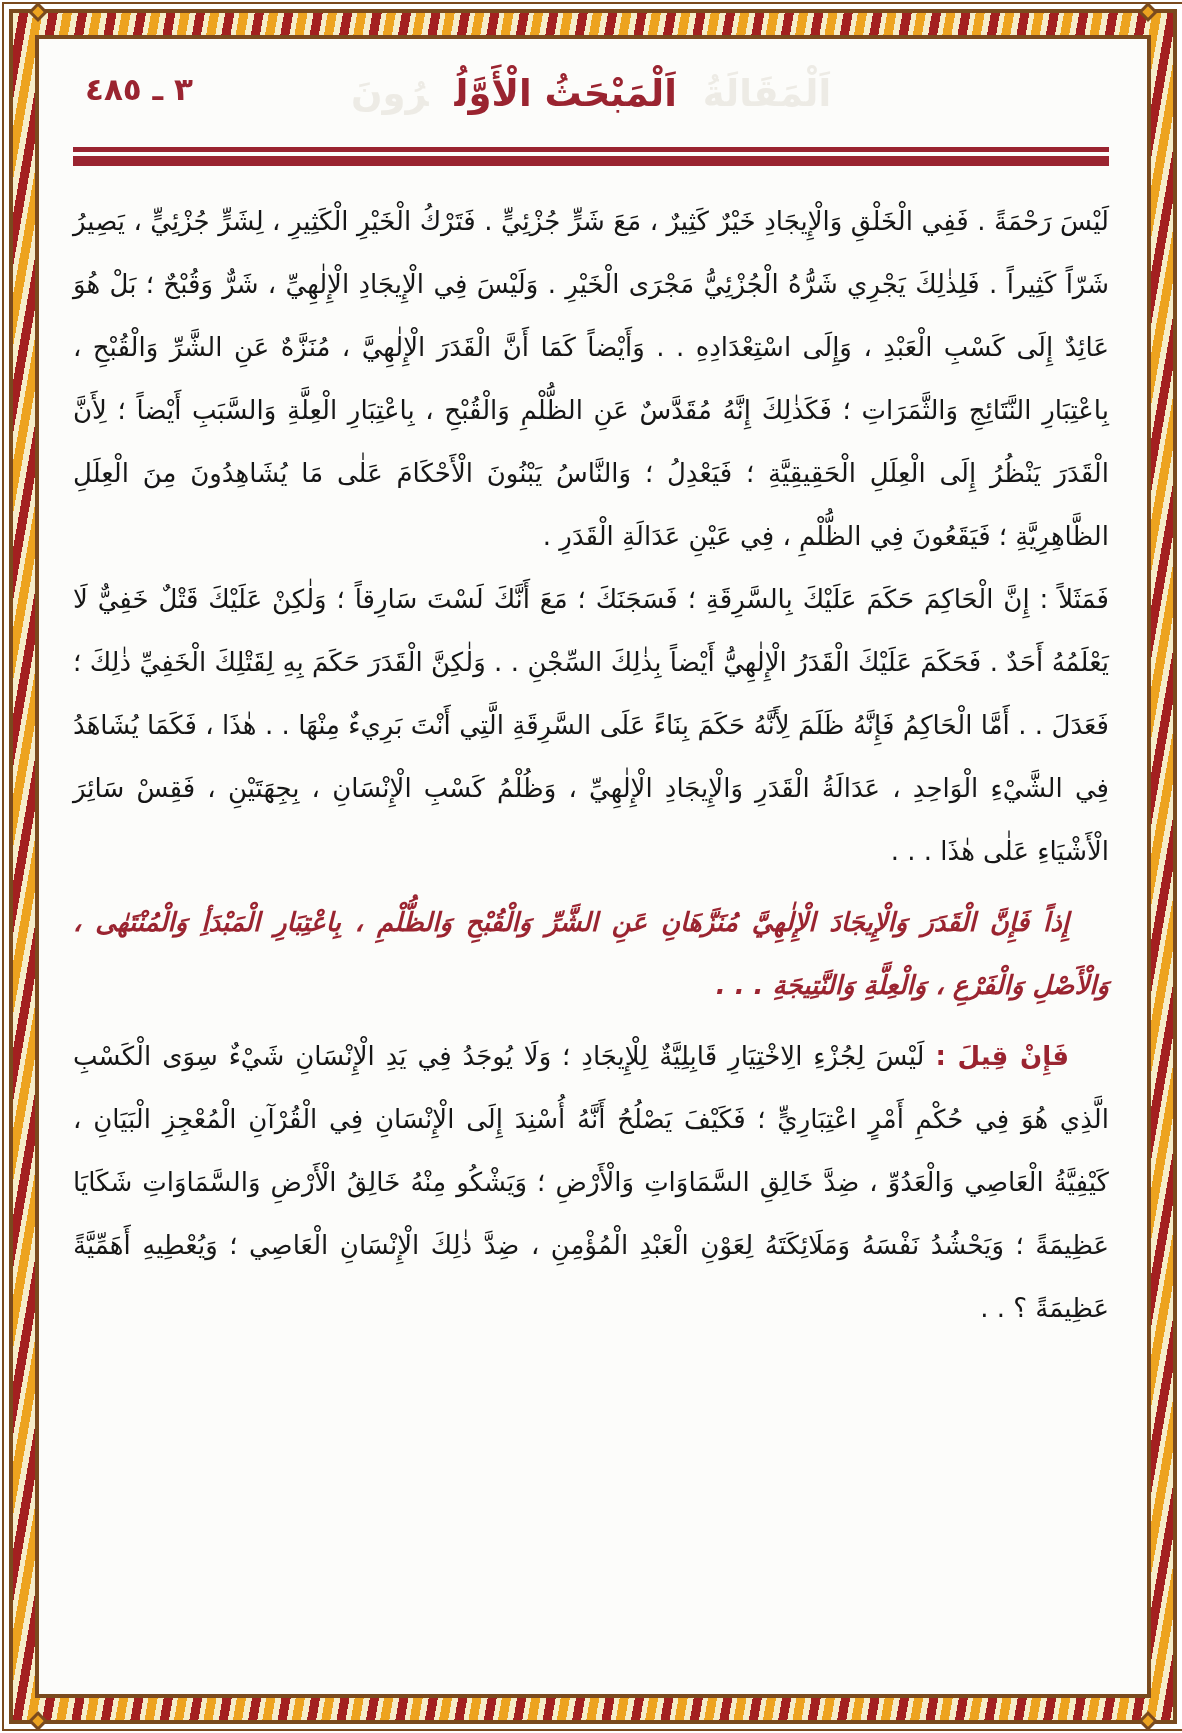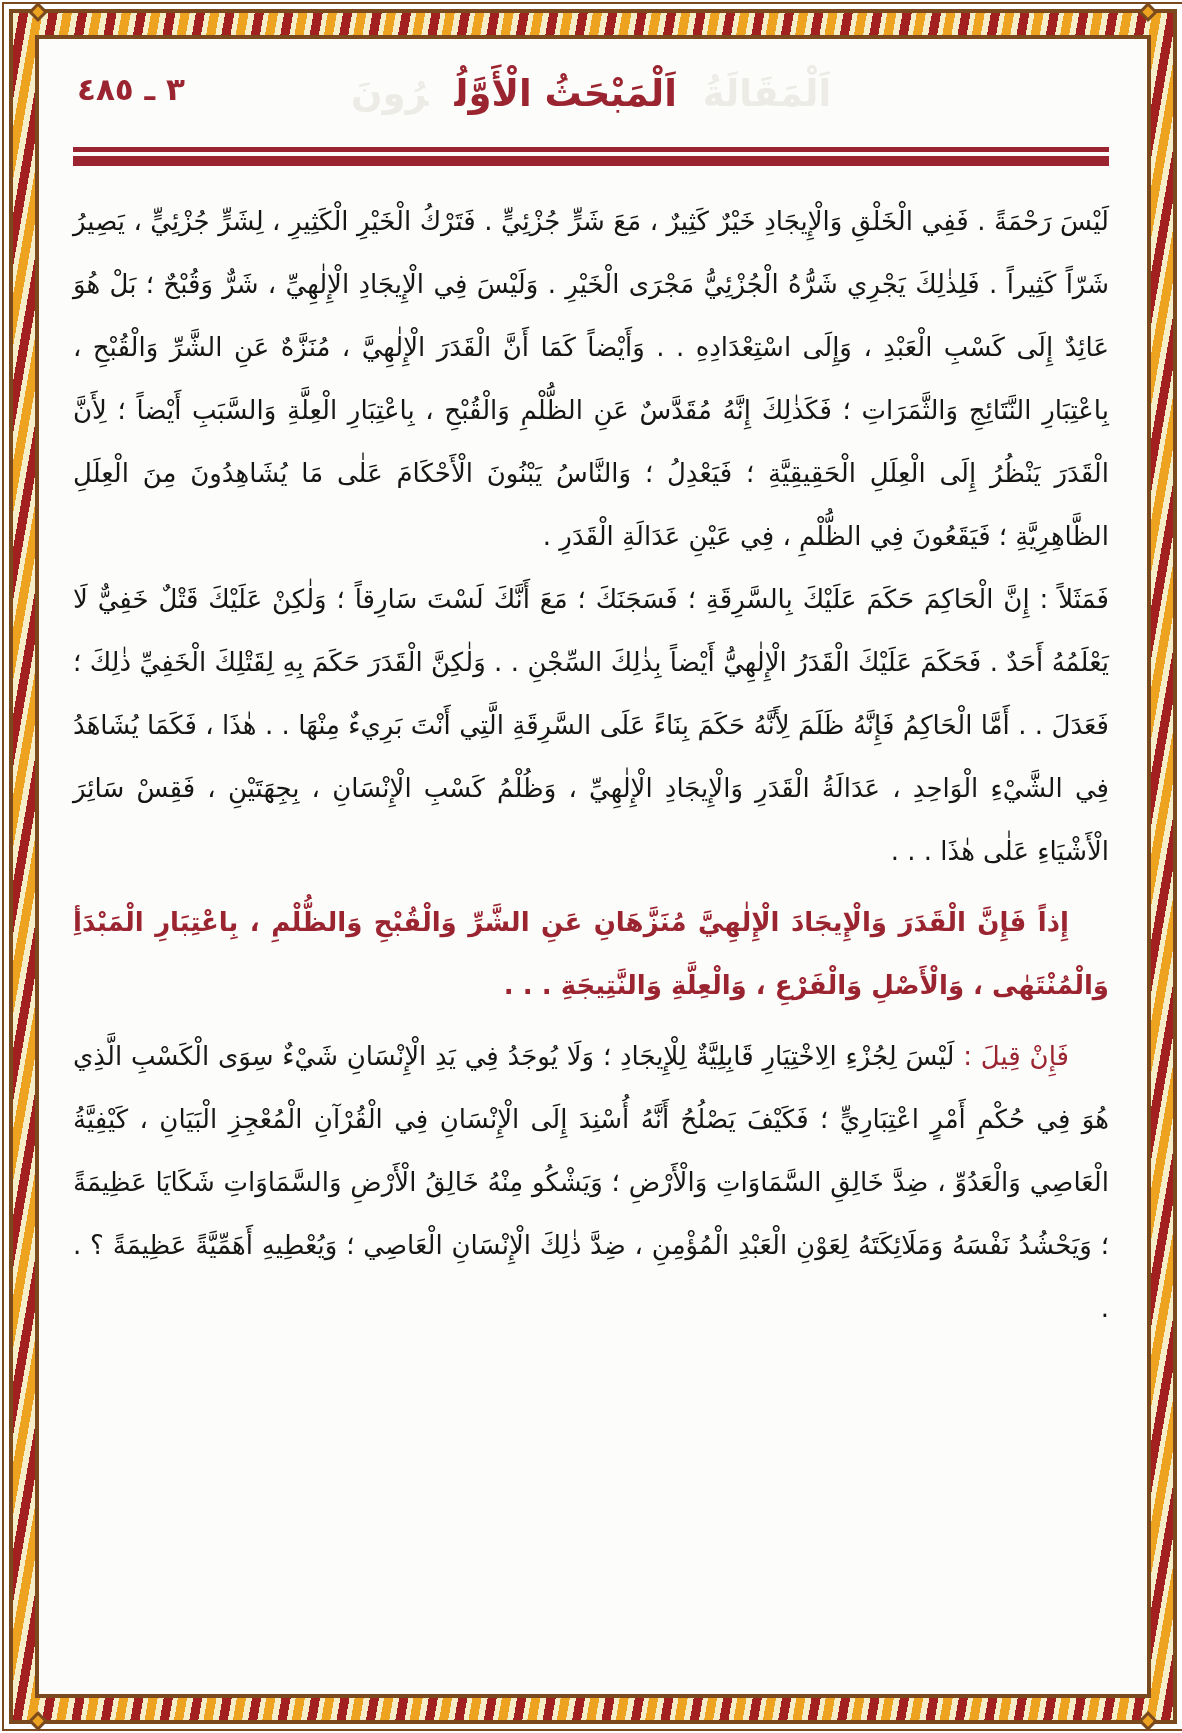--- a/index.html
+++ b/index.html
@@ -48,21 +48,21 @@
   
   .content{
     position:absolute;inset:35px;
     padding:22px 38px 0 38px;
     direction:rtl;
   }
   .header{
     position:relative;height:74px;
   }
   .page-num{
-    position:absolute;left:4px;top:14px;
+    position:absolute;left:12px;top:14px;
     color:var(--red);font-weight:bold;font-size:31px;
     letter-spacing:1px;white-space:nowrap;
   }
   .title-line{
     text-align:center;font-size:37px;font-weight:bold;color:var(--red);
     line-height:74px;white-space:nowrap;
   }
   .ghost{
     color:#edebe5;font-weight:bold;
   }
@@ -75,22 +75,22 @@
   }
   .body-text{
     margin-top:24px;
     font-size:26px;line-height:63px;color:var(--ink);
   }
   .body-text p{
     margin:0;text-align:justify;text-justify:inter-word;
   }
   p.sp{margin-top:8px;}
   p.indent{text-indent:40px;}
-  .red-par{color:var(--red);font-weight:bold;}
-  .lead-red{color:var(--red);font-weight:normal;}
+  .red-par{color:var(--red);font-weight:bold;font-style:italic;}
+  .lead-red{color:var(--red);font-weight:bold;}
 </style>
 </head>
 <body>
 
 <div class="frame">
   <div class="finial tl"></div>
   <div class="finial tr"></div>
   <div class="finial bl"></div>
   <div class="finial br"></div>
   <div class="inner"></div>

